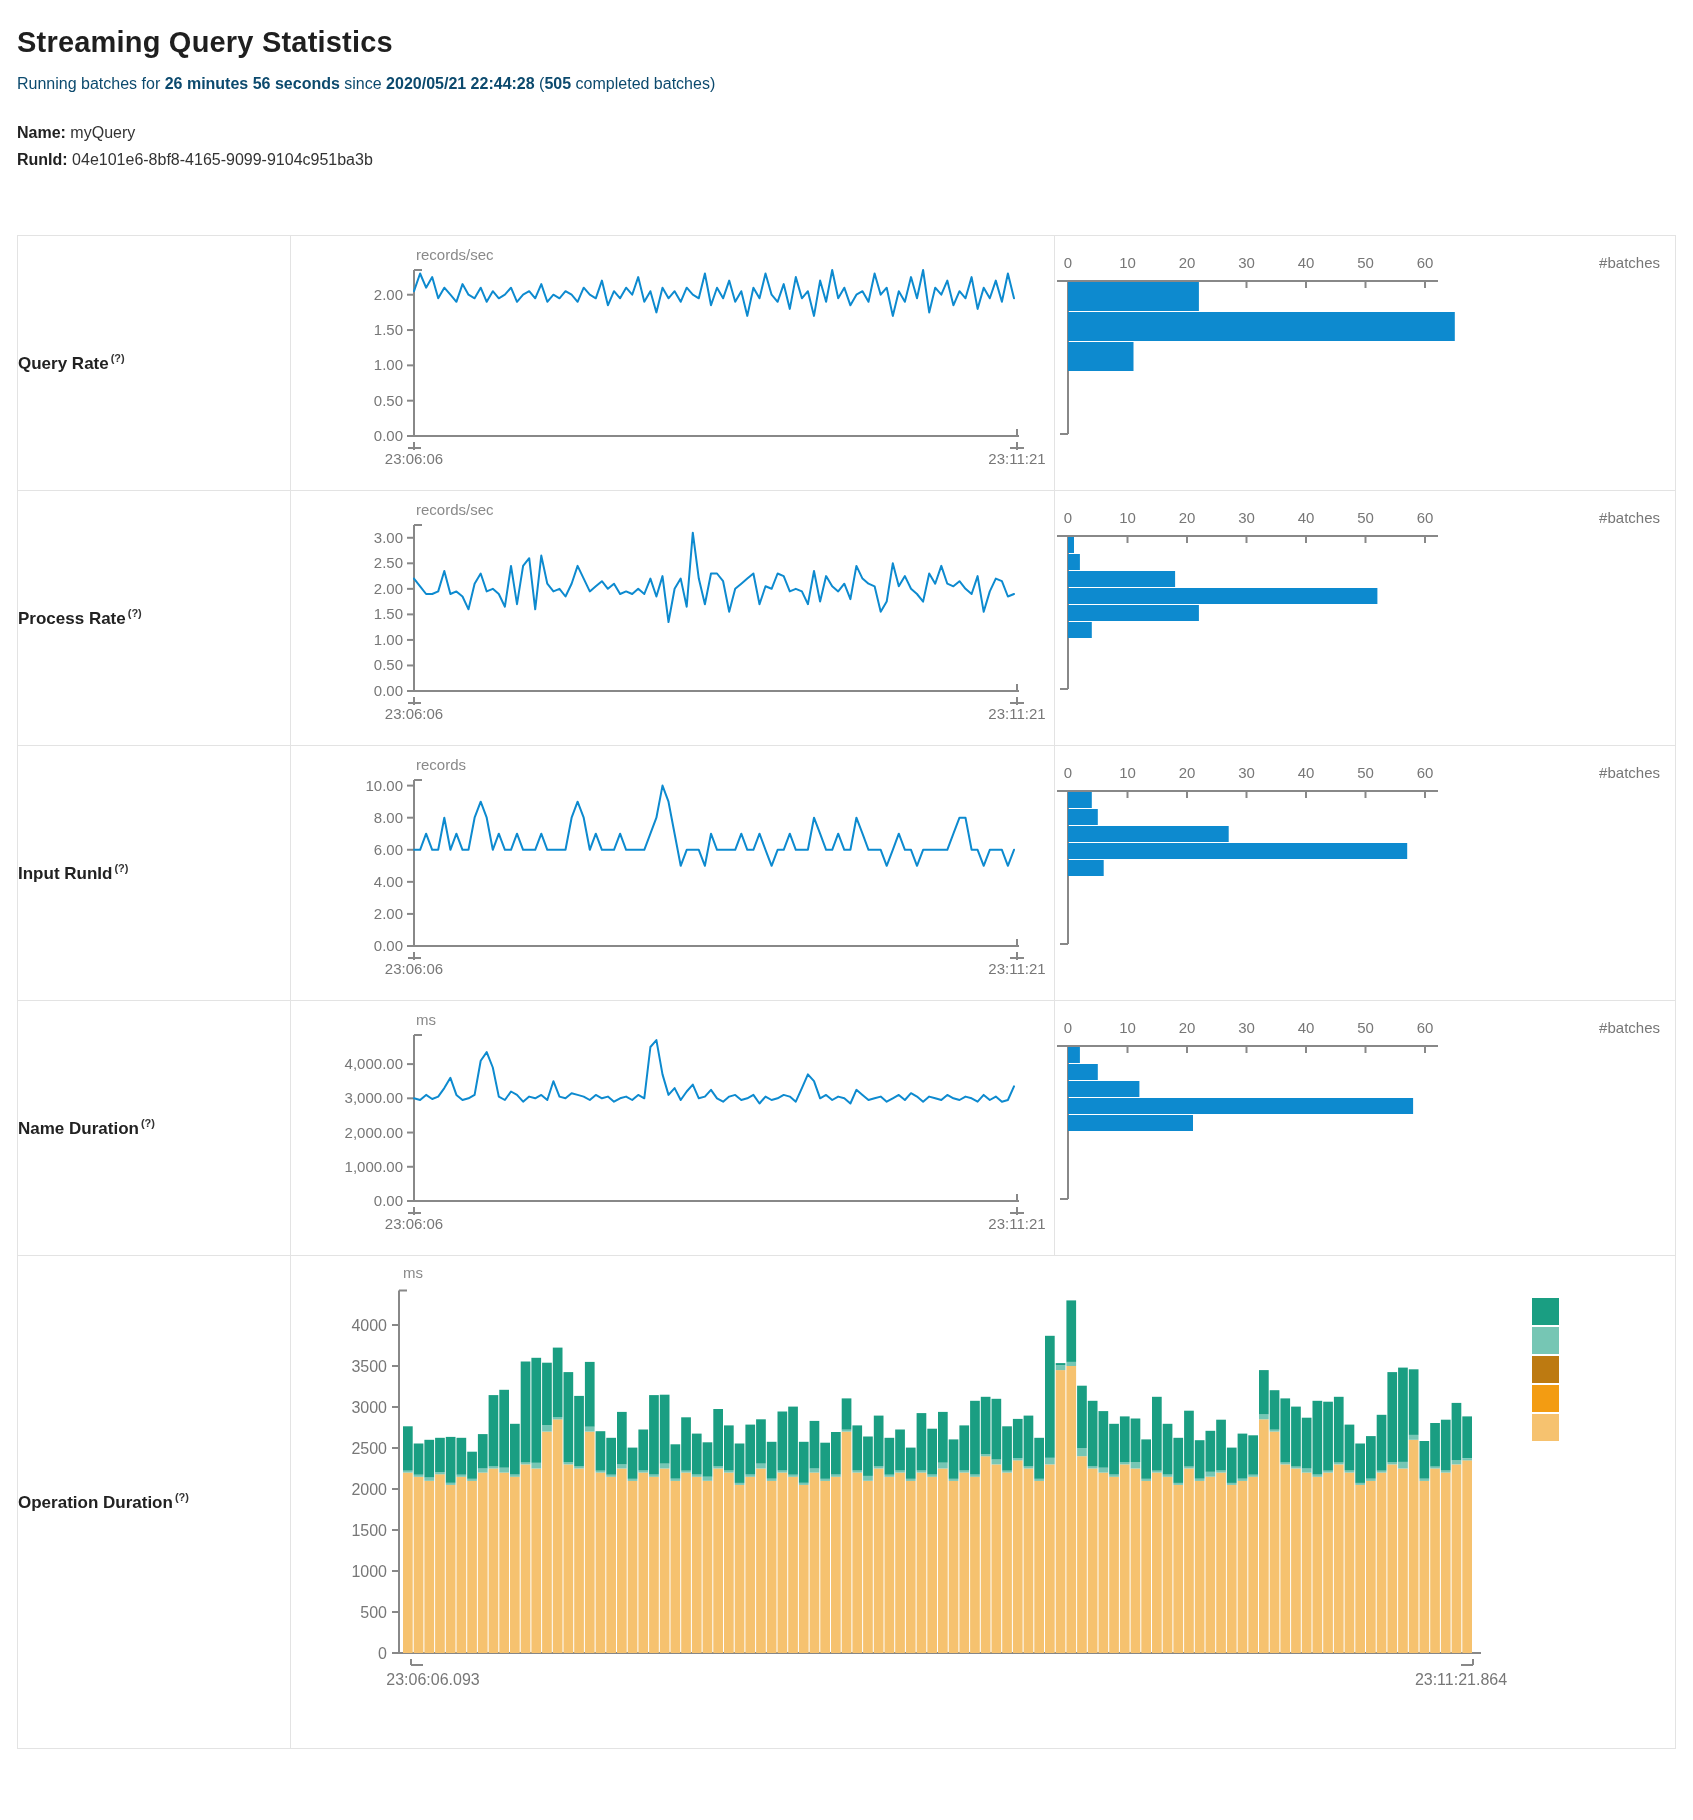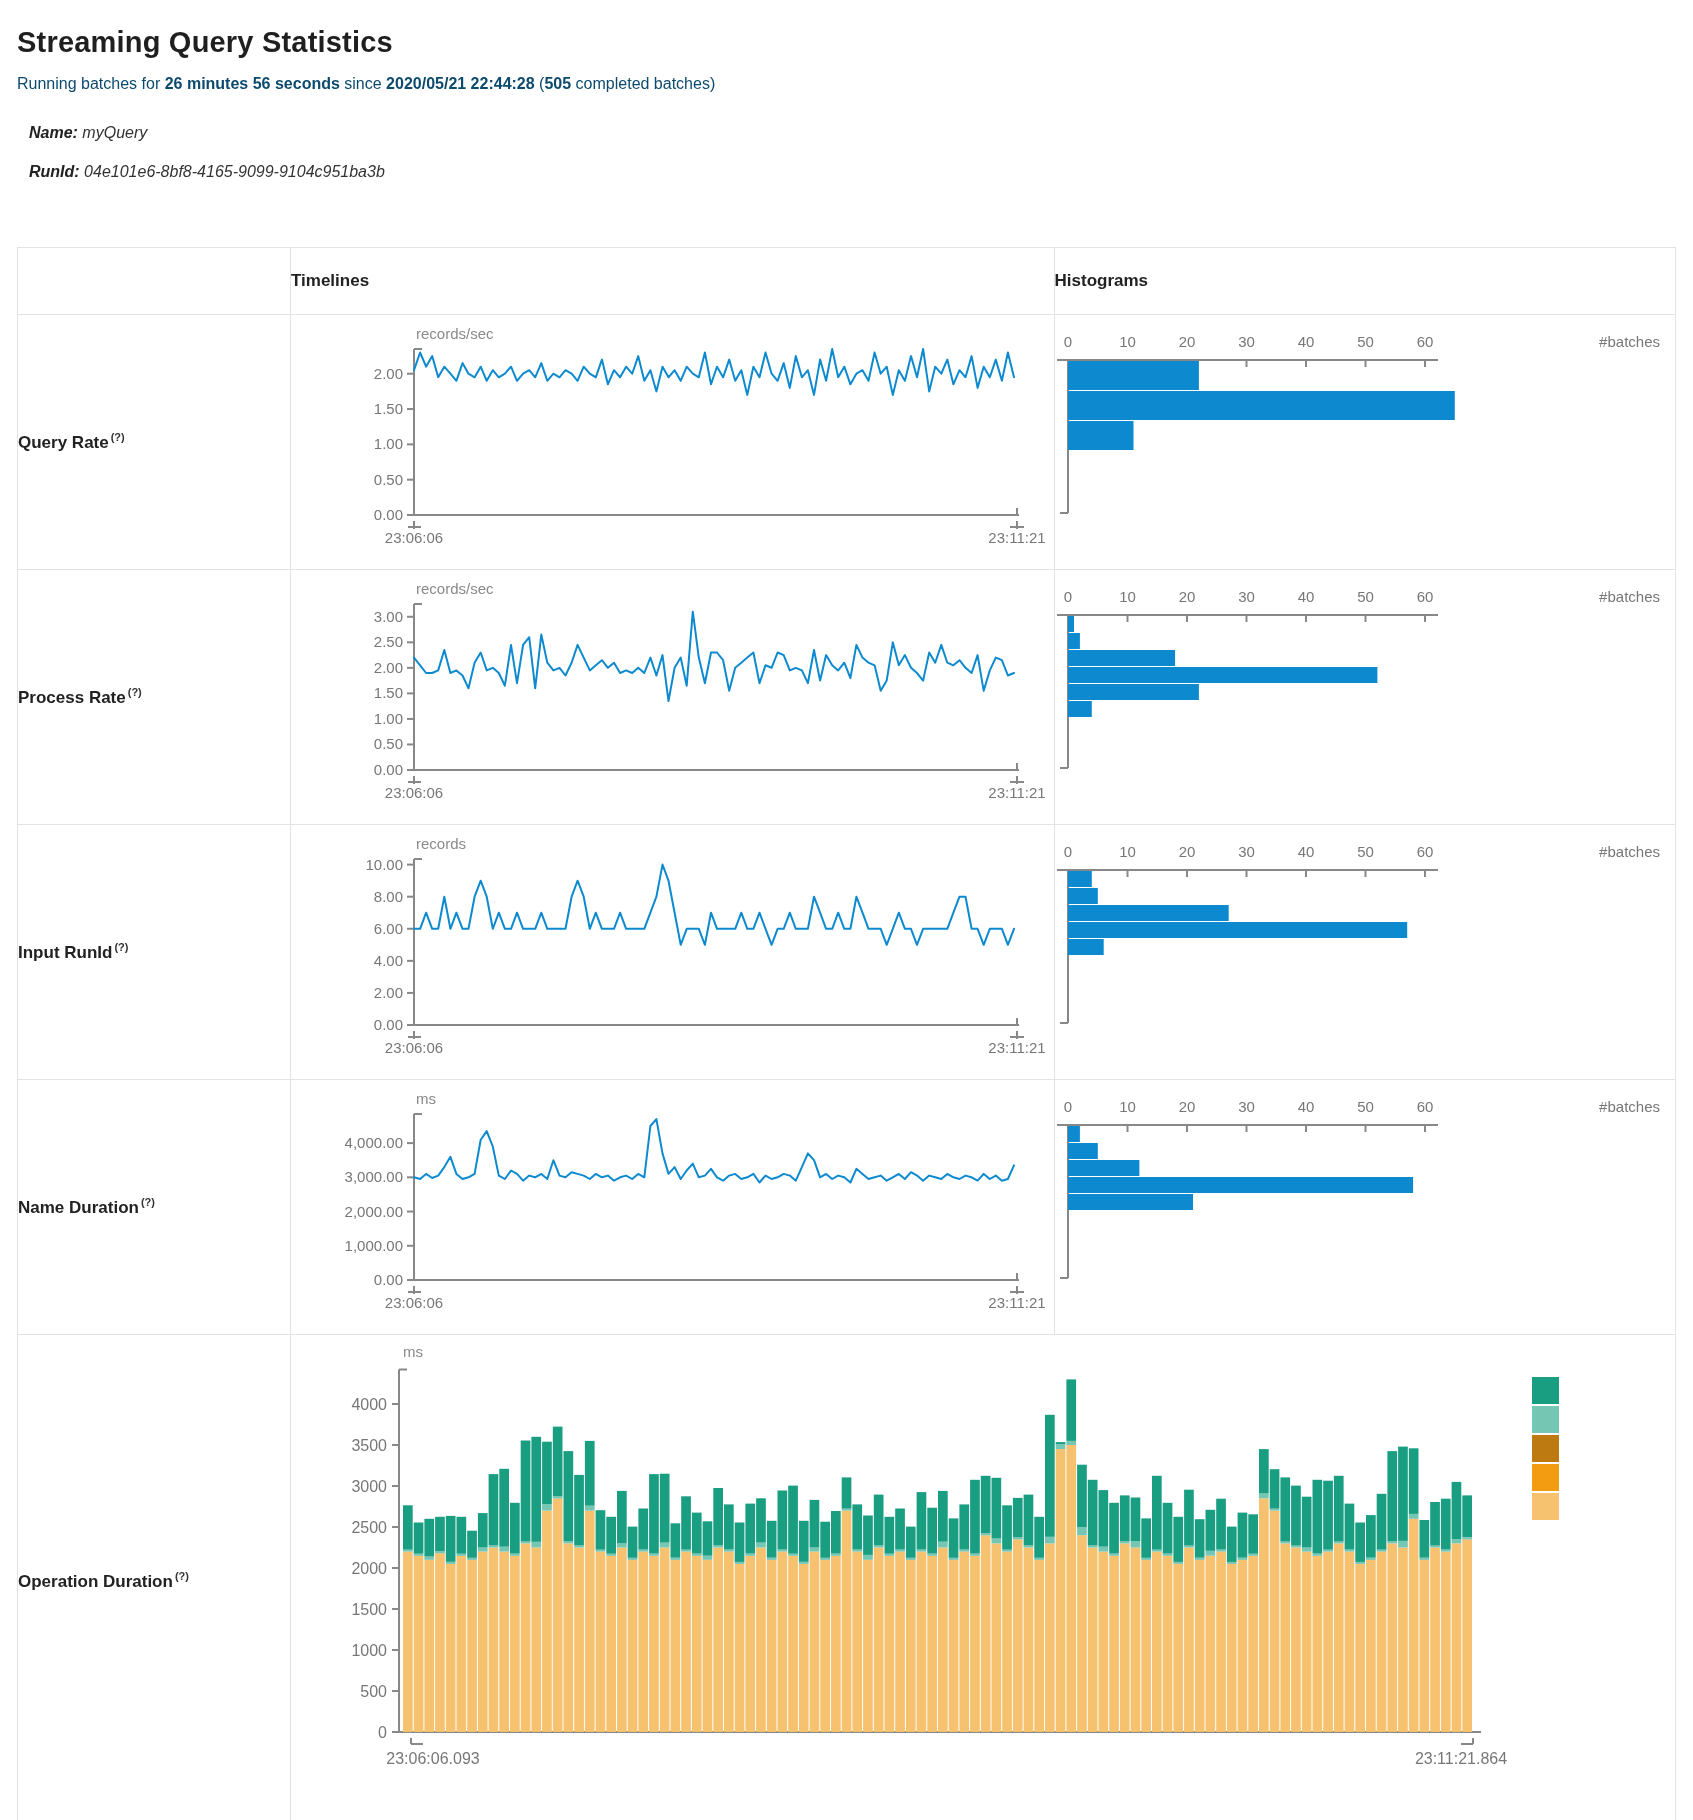--- a/index.html
+++ b/index.html
@@ -1,21 +1,21 @@
 <!DOCTYPE html>
 <html><head>
 <meta charset="utf-8">
 <style>
   * { box-sizing: border-box; }
   body { margin: 0; background: #fff; font-family: "Liberation Sans", "DejaVu Sans", sans-serif; color: #333; }
   .page { width: 1693px; padding: 16px 17px 10px 17px; }
   h1.title { font-size: 29px; font-weight: bold; color: #1f1f1f; margin: 10px 0 0 0; letter-spacing: 0.2px; }
   .subtitle { font-size: 16px; color: #0c4a6e; margin: 16px 0 0 0; white-space: pre-wrap; }
   .meta { margin-top: 26px; font-size: 16px; line-height: 27px; }
-  .meta p { margin: 12px; white-space: pre-wrap; font-style: italic; }
+  .meta p { margin: 0; white-space: pre-wrap; }
   .meta b { color: #222; }
   table.stats { border-collapse: collapse; table-layout: fixed; margin-top: 62px; }
   table.stats th, table.stats td { border: 1px solid #e3e3e3; padding: 0; vertical-align: middle; }
   th.colhead { text-align: left; font-size: 17px; font-weight: bold; color: #222; padding: 22px 0 22px 15px; height: 67px; }
   td.rowlabel { font-size: 17px; font-weight: bold; color: #222; padding-left: 14px; }
   td.rowlabel sup { font-size: 11px; font-weight: bold; color: #333; margin-left: 2px; }
   td.chartcell { height: 250px; vertical-align: top; text-decoration: underline; }
   td.opcell { height: 490px; vertical-align: top; }
   svg text { font-family: "Liberation Sans", "DejaVu Sans", sans-serif; }
 </style>
@@ -32,25 +32,20 @@
     <p><b>RunId:</b><span> 04e101e6-8bf8-4165-9099-9104c951ba3b</span></p>
   </div>
 
   <table class="stats">
     <colgroup>
         <col style="width:275px">
         <col style="width:763px">
         <col style="width:621px">
       </colgroup>
     <tbody>
-        <tr>
-      <th class="colhead"></th>
-      <th class="colhead">Timelines</th>
-      <th class="colhead">Histograms</th>
-    </tr>
     <tr>
       <td class="rowlabel"><span>Query Rate</span><sup>(?)</sup></td>
       <td class="chartcell"><svg width="761" height="250" viewBox="0 0 761 250">
               <text x="125" y="24" text-anchor="start" fill="#8a8a8a" font-size="15">records/sec</text>
               <g stroke="#888888" stroke-width="2" fill="none">
                 <path d="M123,34 h8 M123,34 V200 M123,200 H728 M726,200 v-7 M123,206 v8 M117,212 h13 M726,206 v8 M719,212 h14"></path>
                 <path d="M116,200 h7"></path>
                 <path d="M116,164.68085106382978 h7"></path>
                 <path d="M116,129.36170212765956 h7"></path>
                 <path d="M116,94.04255319148938 h7"></path>

